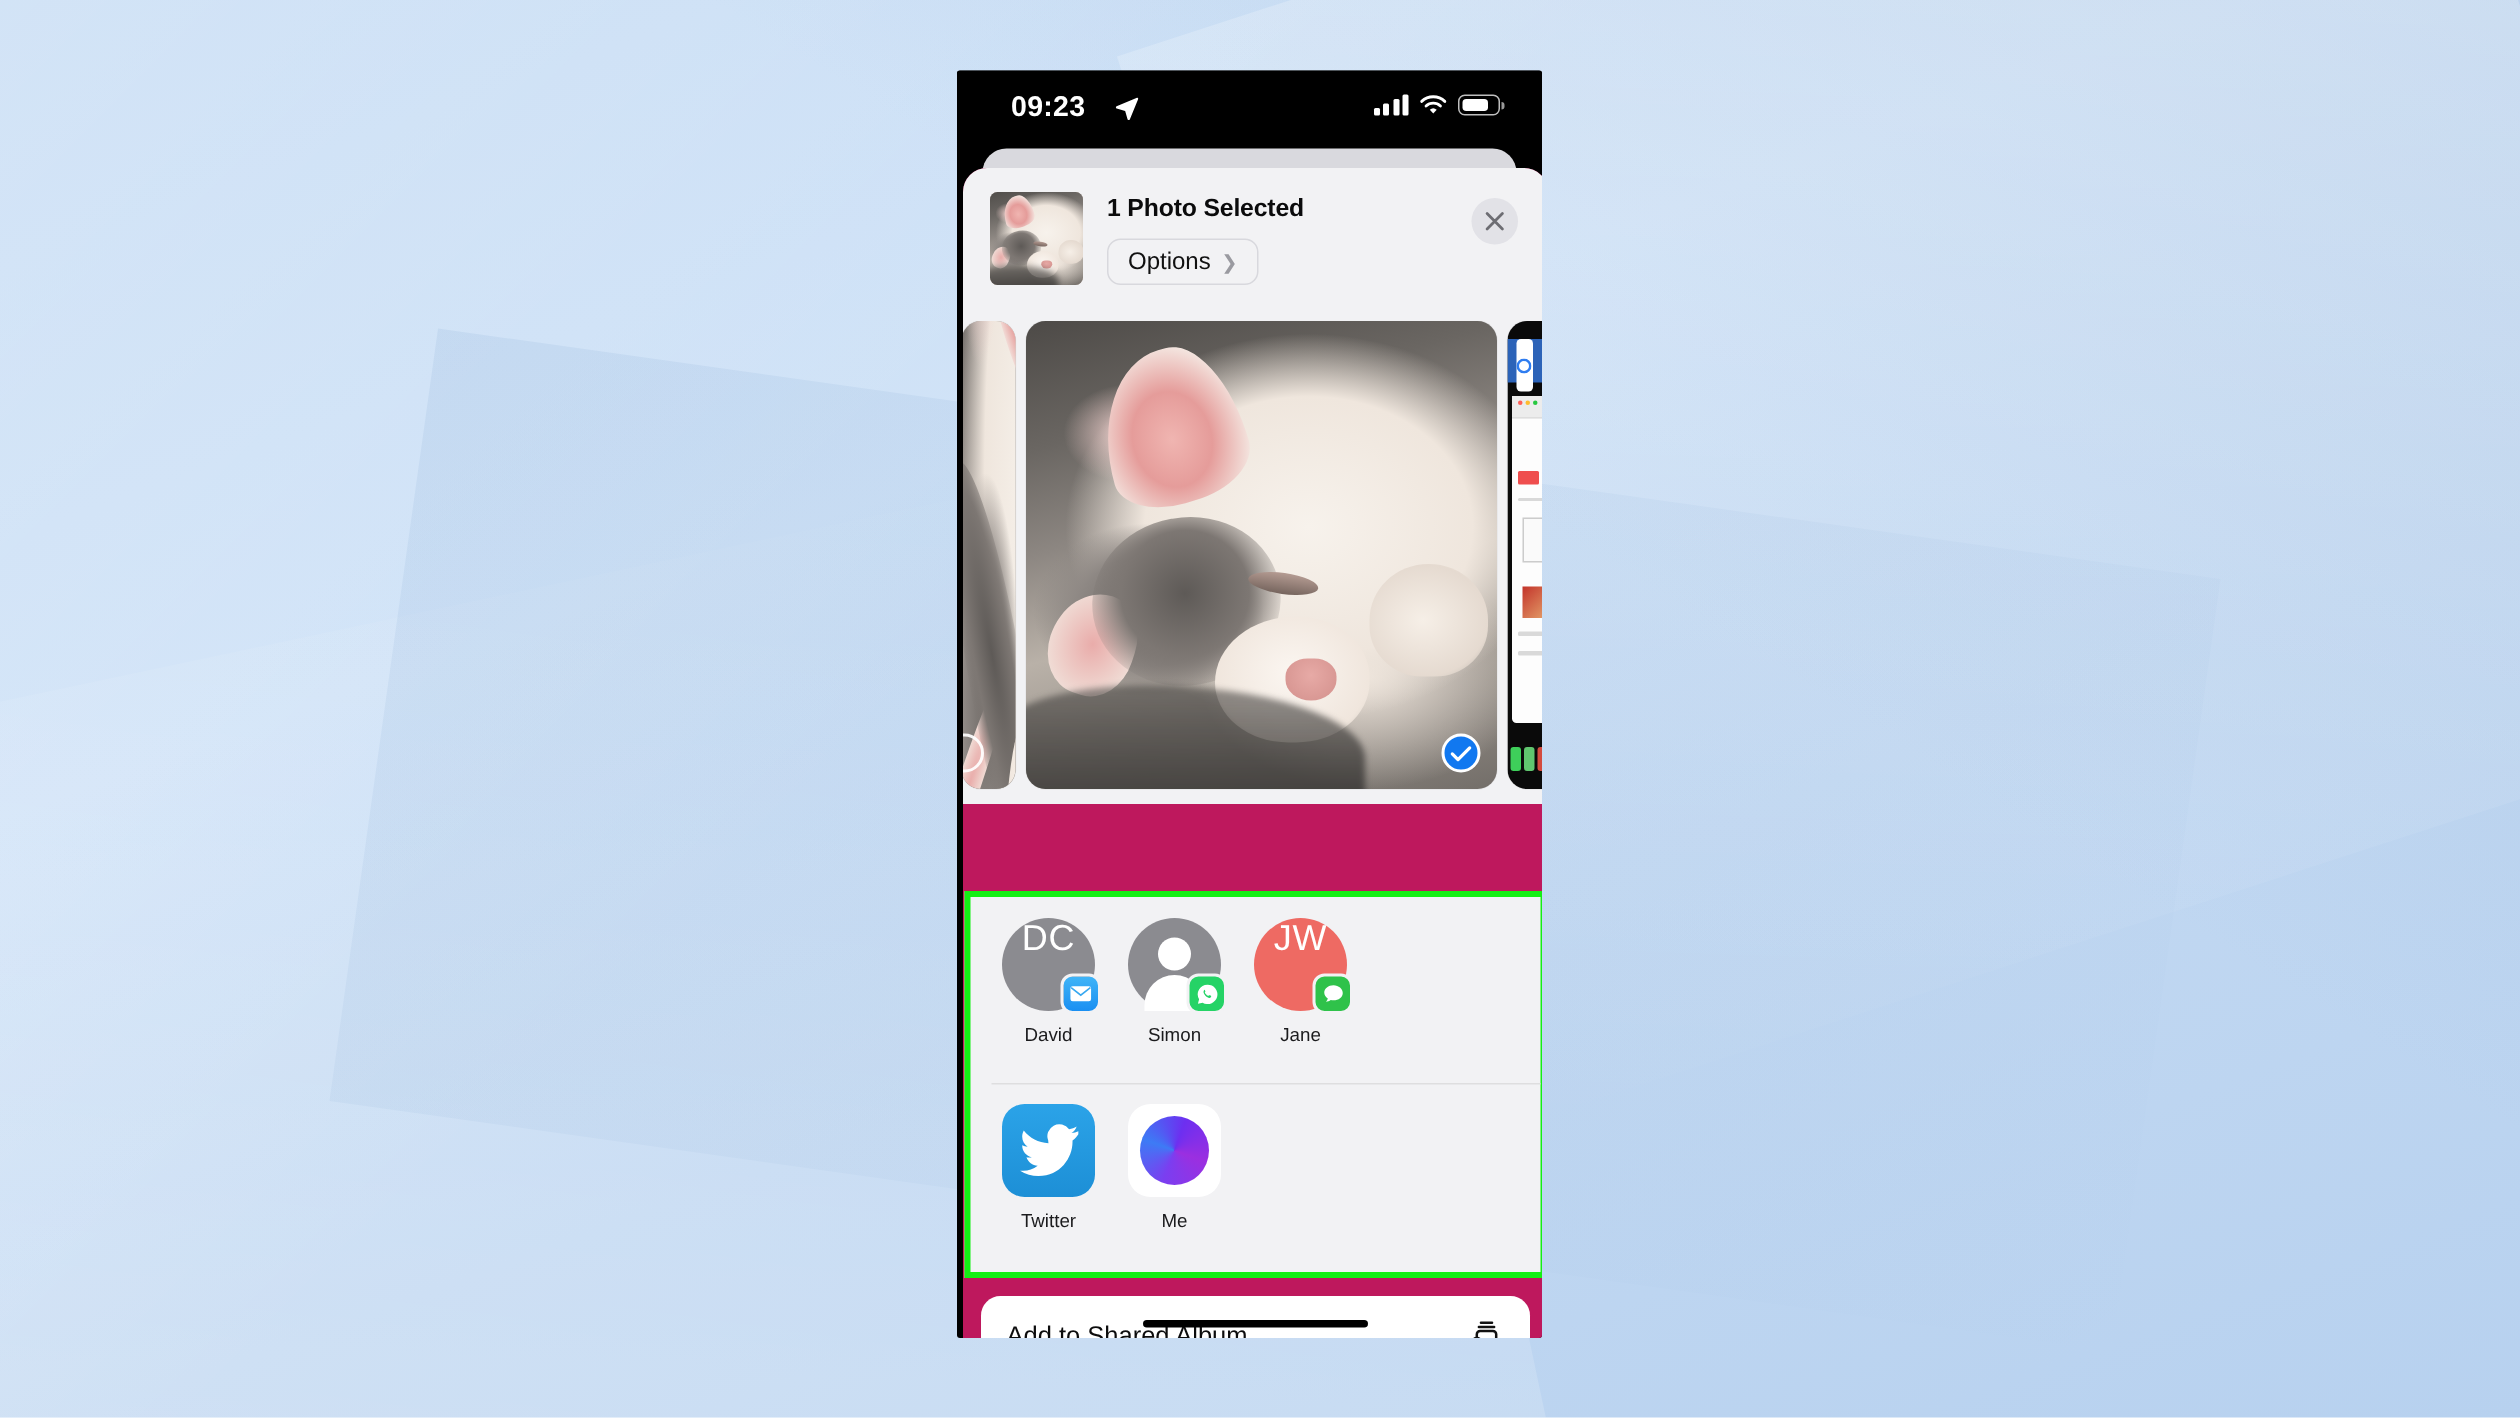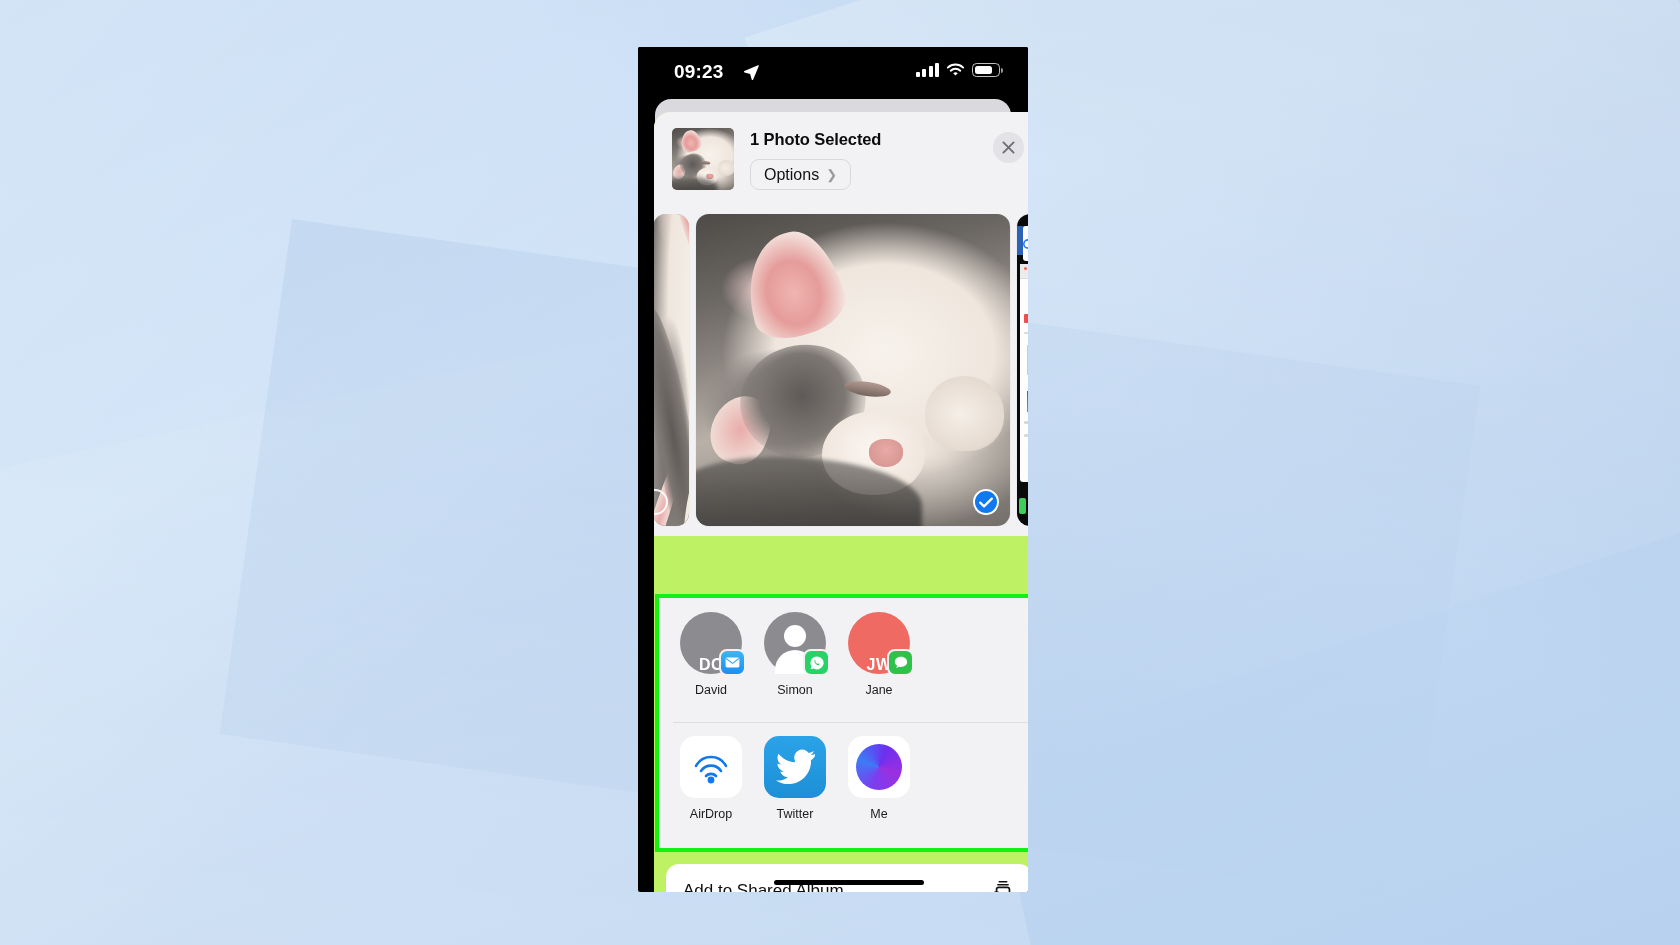--- a/index.html
+++ b/index.html
@@ -84,23 +84,23 @@
   .battery span { display: block; height: 100%; width: 78%; background: #fff; border-radius: 2.5px; }
 
   
   .sheet-back {
     position: absolute; left: 17px; top: 52px;
     width: 356px; height: 40px;
     background: #d9d9de;
     border-radius: 16px 16px 0 0;
   }
   .sheet {
-    position: absolute; left: 16px; top: 65px;
+    position: absolute; left: 4px; top: 65px;
     width: 390px; height: 780px;
-    background: #bef264;
+    background: #be185d;
     border-radius: 16px 16px 0 0;
     overflow: hidden;
   }
 
   
   .sheet-header {
     position: relative;
     height: 102px;
     background: #f2f2f4;
     padding: 16px 18px 0 18px;
@@ -280,22 +280,22 @@
     height: 1px; background: #dededf; margin: 0 0 0 14px;
   }
   .tile { width: 84px; flex: 0 0 auto; text-align: center; }
   .tile .label {
     margin-top: 9px; font-size: 12.5px; color: #1b1b1d;
     white-space: nowrap; overflow: hidden;
   }
   .avatar {
     width: 62px; height: 62px; border-radius: 50%;
     margin: 0 auto; position: relative;
-    display: flex; align-items: flex-end; justify-content: center;
-    color: #fff; font-size: 16px; font-weight: 700; letter-spacing: 0.5px;
+    display: flex; align-items: flex-start; justify-content: center;
+    color: #fff; font-size: 24px; font-weight: 400; letter-spacing: 0.5px;
   }
   .avatar.gray { background: #8b8b90; }
   .avatar.red { background: #ee6a63; }
   .avatar.white { background: #fff; }
   .badge {
     position: absolute; right: -4px; bottom: -2px;
     width: 27px; height: 27px; border-radius: 8px;
     border: 2px solid #f2f2f4;
     display: flex; align-items: center; justify-content: center;
   }
@@ -522,33 +522,20 @@
           </div>
           <div class="label">Jane</div>
         </div>
 
       </div>
 
       <div class="row-sep"></div>
 
       <div class="apps-row">
 
-        <div class="tile">
-          <div class="appicon airdrop">
-            <svg width="48" height="48" viewBox="0 0 48 48">
-              <g stroke="#1178f0" fill="none" stroke-width="2.6" stroke-linecap="round">
-                <path d="M9 23a17 17 0 0 1 30 0"></path>
-                <path d="M14 28a12 12 0 0 1 20 0"></path>
-                <path d="M19 33a7 7 0 0 1 10 0"></path>
-              </g>
-              <circle cx="24" cy="37" r="3.4" fill="#1178f0"></circle>
-            </svg>
-          </div>
-          <div class="label">AirDrop</div>
-        </div>
 
 
 
         <div class="tile">
           <div class="appicon twitter">
             <svg width="42" height="36" viewBox="0 0 44 38">
               <path d="M43 5.4c-1.5.7-3.1 1.1-4.8 1.3 1.7-1 3-2.7 3.6-4.6-1.6 1-3.4 1.6-5.3 2A8.4 8.4 0 0 0 21.8 12c0 .7.1 1.3.2 1.9C14.9 13.6 8.7 10.2 4.6 5c-.7 1.3-1.1 2.7-1.1 4.3 0 2.9 1.5 5.5 3.8 7-1.4 0-2.7-.4-3.8-1v.1c0 4.1 2.9 7.5 6.8 8.3-.7.2-1.4.3-2.2.3-.5 0-1.1 0-1.6-.2 1.1 3.4 4.2 5.8 7.9 5.9a16.9 16.9 0 0 1-12.4 3.5A23.8 23.8 0 0 0 15 37c15.4 0 23.9-12.8 23.9-23.9v-1.1c1.6-1.2 3-2.7 4.1-4.4z" fill="#fff"></path>
             </svg>
           </div>
           <div class="label">Twitter</div>

